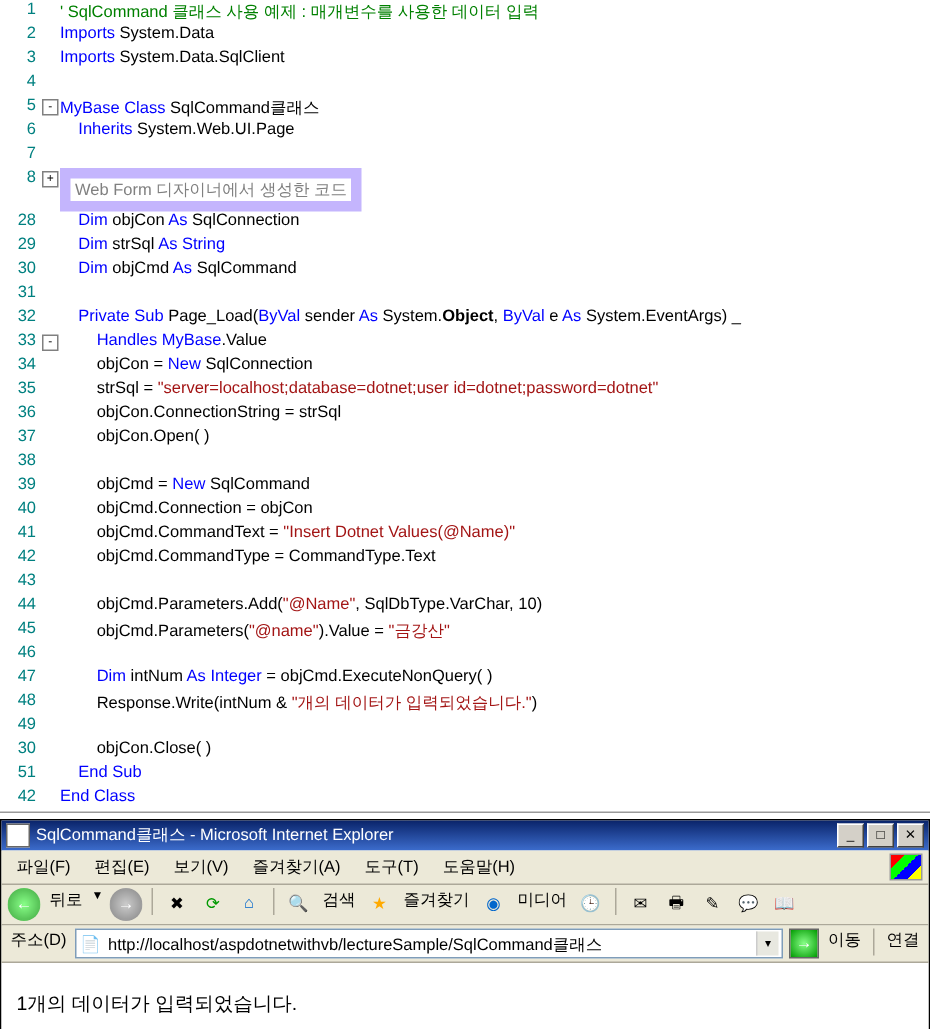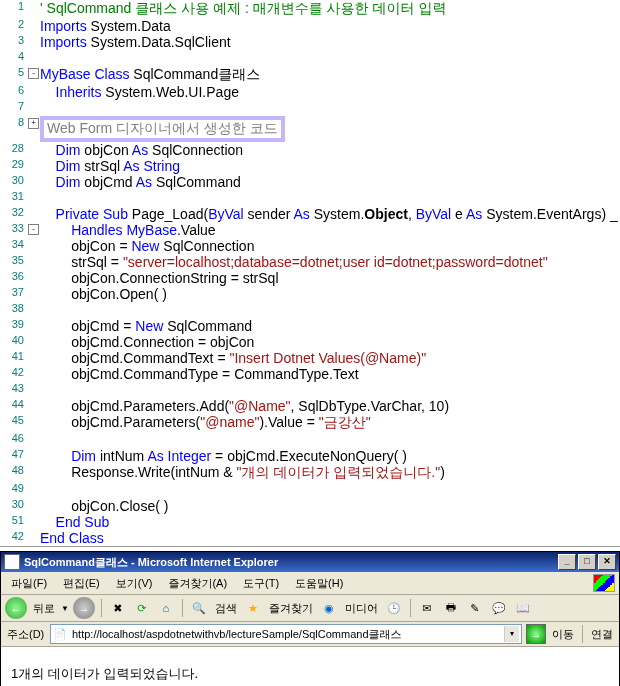--- a/index.html
+++ b/index.html
@@ -1,32 +1,32 @@
 <!DOCTYPE html>
 <html><head>
 <meta charset="utf-8">
 <style>
 body{margin:0;font-family:Verdana,Arial,sans-serif;font-size:11px;background:#fff;width:620px}
 .code{border-bottom:1px solid #999;position:relative}
 .line{display:flex;min-height:16px}
 .ln{width:24px;text-align:right;color:#008080;padding-right:4px;user-select:none;font-size:11px}
 .gut{width:12px;position:relative}
 .fold{width:9px;height:9px;border:1px solid #808080;background:#fff;font-size:8px;line-height:7px;text-align:center;color:#000;position:absolute;top:2px}
-.code-text{flex:1;white-space:pre;font-size:14px}
+.code-text{flex:1;white-space:pre;font-size:11px}
 .c-comment{color:#008000}
 .c-key{color:#0000ff}
 .c-str{color:#a31515}
 .c-black{color:#000}
-.boxed{border:4px solid #c4b5fd;padding:0 3px;color:#808080;display:inline-block}
+.boxed{border:7px solid #c4b5fd;padding:0 3px;color:#808080;display:inline-block}
 .ie{border:1px solid #000;margin-top:4px;font-family:Tahoma,sans-serif;font-size:11px}
-.tb{background:linear-gradient(#0a246a,#3c6ccc);color:#fff;display:flex;align-items:flex-end;padding:2px 3px;font-weight:bold}
+.tb{background:linear-gradient(#0a246a,#3c6ccc);color:#fff;display:flex;align-items:flex-start;padding:2px 3px;font-weight:normal}
 .tb-icon{width:14px;height:14px;background:#fff;margin-right:4px;border:1px solid #666}
 .tb-spacer{flex:1}
 .wbtn{width:16px;height:14px;background:#d4d0c8;border:1px solid #fff;border-right-color:#404040;border-bottom-color:#404040;margin-left:2px;text-align:center;font-size:9px;line-height:12px;color:#000;font-family:Marlett,Arial}
-.menubar,.toolbar,.addrbar{background:#ece9d8;display:flex;align-items:center;padding:2px 4px;border-bottom:1px solid #aca899;gap:4px}
+.menubar,.toolbar,.addrbar{background:#ece9d8;display:flex;padding:2px 4px;border-bottom:1px solid #aca899;gap:4px}
 .menu-item{padding:1px 6px;color:#000}
 .flag{width:20px;height:16px;background:linear-gradient(135deg,#f00 25%,#0f0 25% 50%,#00f 50% 75%,#ff0 75%);margin-left:auto;border:1px solid #999}
 .tbtn{width:18px;height:18px;border:1px solid transparent;display:flex;align-items:center;justify-content:center;font-size:11px}
 .tbtn.circ{border-radius:50%;background:radial-gradient(#8f8,#4a4);color:#fff;width:20px;height:20px}
 .tbtn.circ.gray{background:radial-gradient(#ccc,#888)}
 .sep-v{width:1px;height:18px;background:#aca899;margin:0 2px}
 .tlabel{color:#000;padding:0 2px}
 .addr-input{flex:1;background:#fff;border:1px solid #7f9db9;height:18px;display:flex;align-items:center;padding:0 2px;gap:3px}
 .addr-input input{border:none;flex:1;font-size:11px;outline:none}
 .dd{width:14px;height:16px;background:#e8e8e0;border-left:1px solid #ccc;text-align:center;font-size:8px;line-height:16px}

